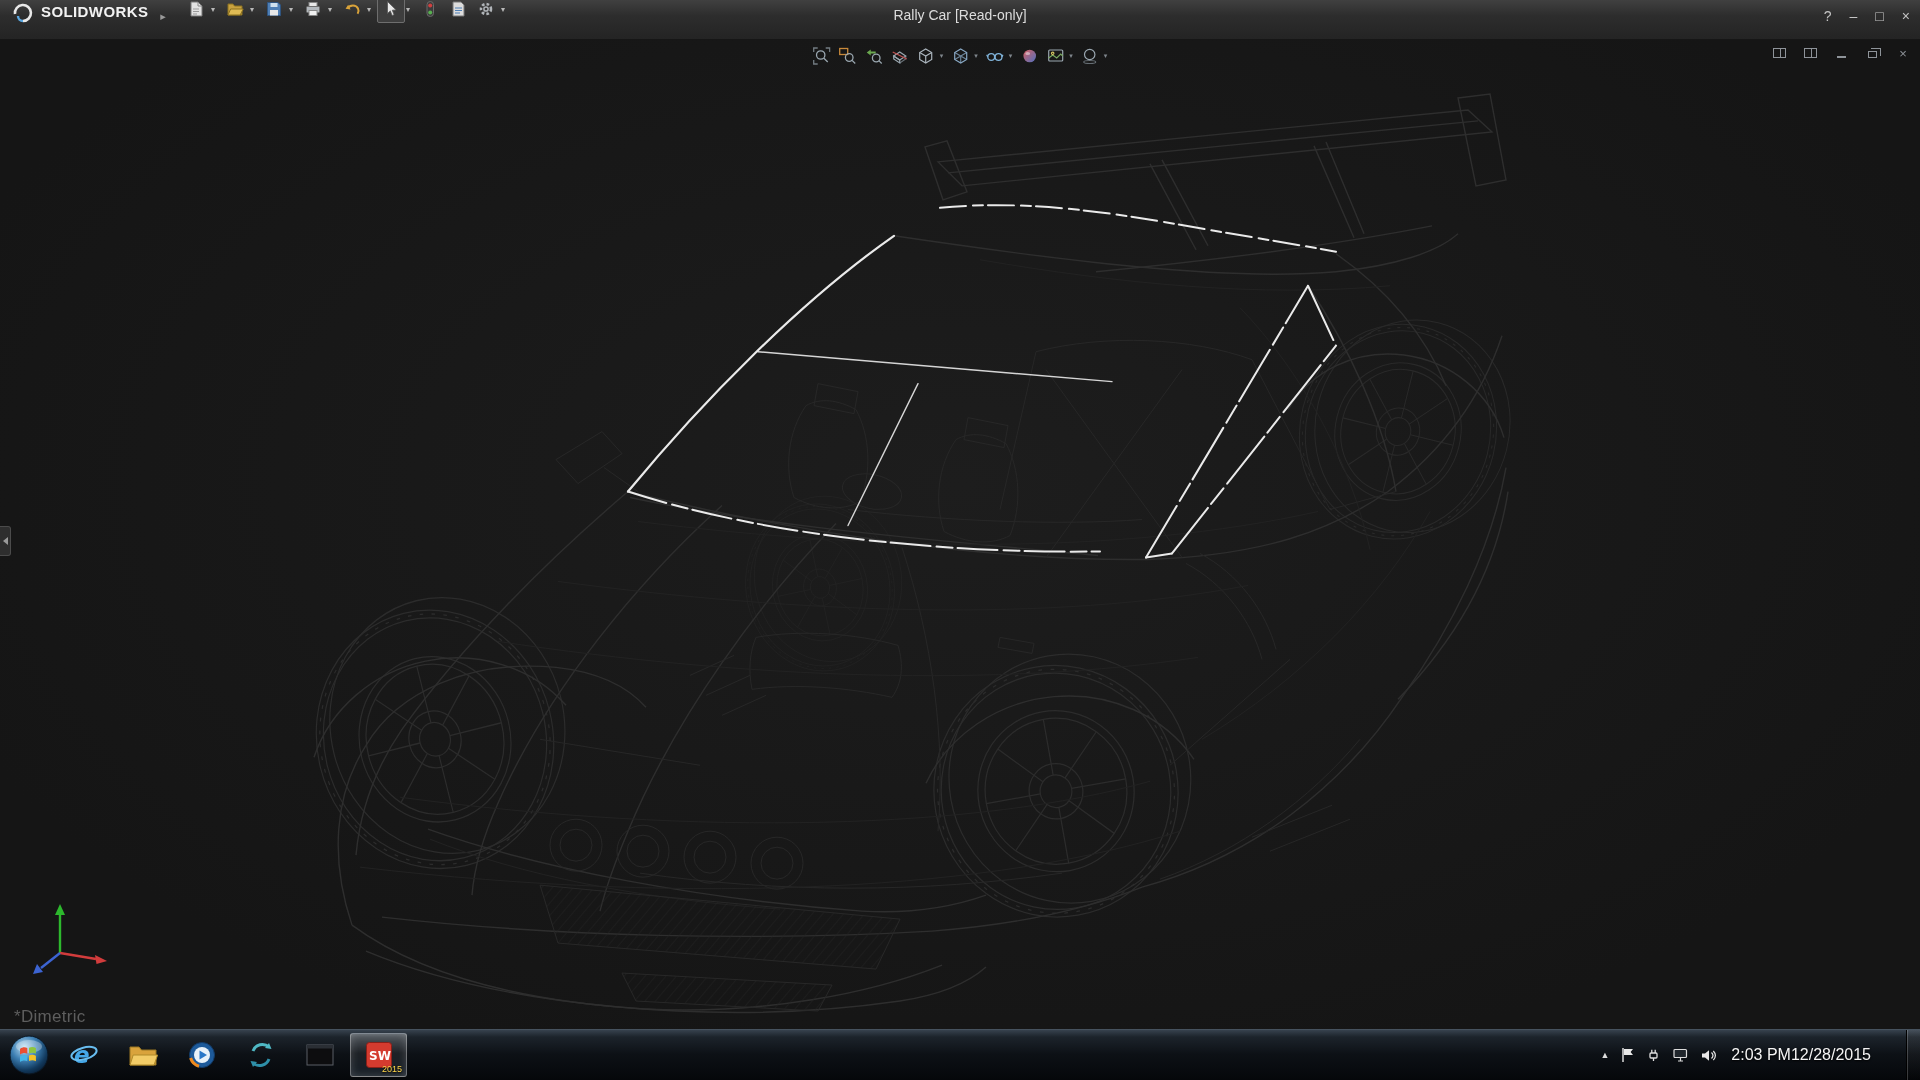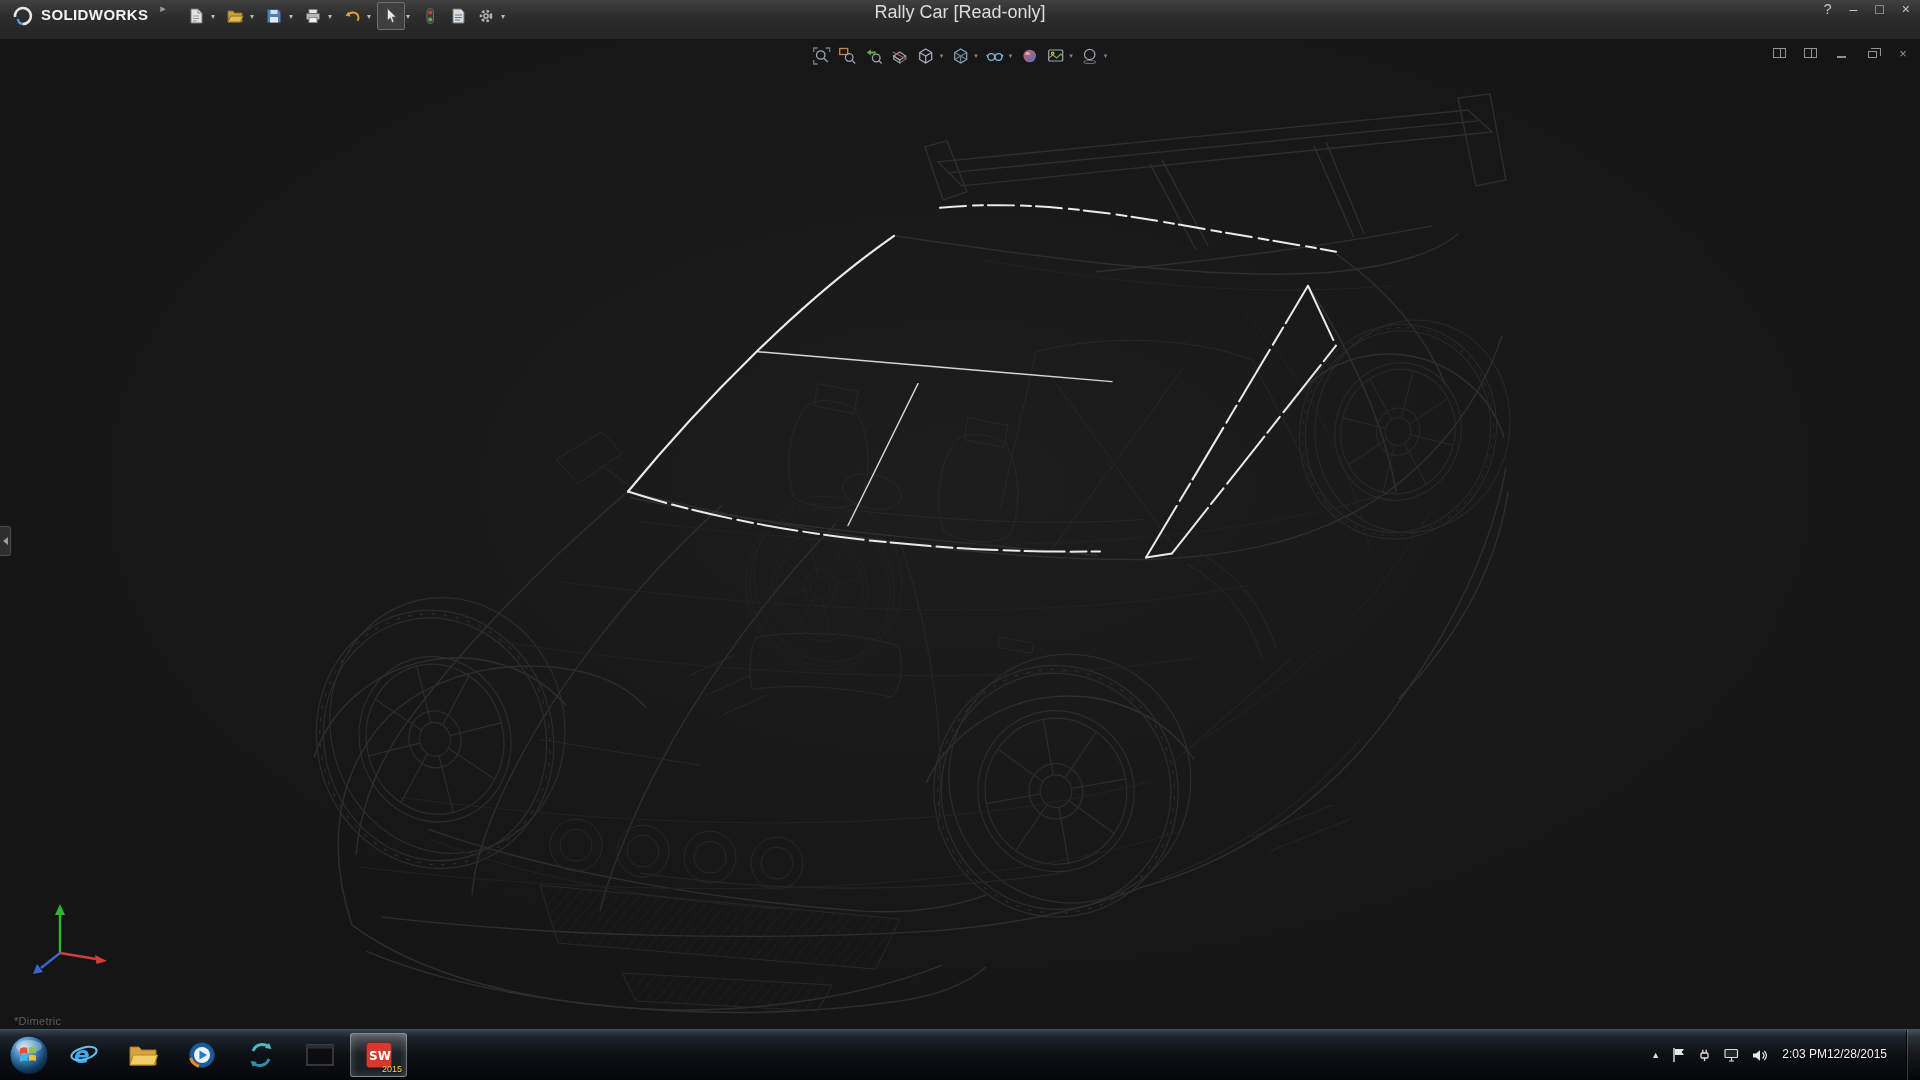--- a/index.html
+++ b/index.html
@@ -3,31 +3,31 @@
 <meta charset="utf-8">
 <style>
   *{margin:0;padding:0;box-sizing:border-box}
   html,body{width:1920px;height:1080px;overflow:hidden;background:#000;
     font-family:"Liberation Sans",sans-serif;-webkit-font-smoothing:antialiased}
   #screen{position:relative;width:1920px;height:1080px;background:#191919}
 
   
   #titlebar{position:absolute;top:0;left:0;right:0;height:40px;
     background:linear-gradient(#404040,#2d2d2d 40%,#242424);
-    border-bottom:1px solid #161616;display:flex;align-items:flex-start;padding:2px 10px;z-index:30}
+    border-bottom:1px solid #161616;display:flex;align-items:flex-end;padding:16px 10px;z-index:30}
   .logo{display:flex;align-items:center;gap:7px;margin-right:12px}
   .logo-text{color:#f2f2f2;font-weight:bold;font-size:15px;letter-spacing:.4px}
   .flyout{color:#9a9a9a;font-size:11px;margin-right:16px}
   .qtools{display:flex;align-items:center}
   .qtool{width:28px;height:28px;border:1px solid transparent;background:transparent;
     display:flex;align-items:center;justify-content:center;border-radius:2px}
   .qtool.selected{border:1px solid #6e6e6e;background:#3e3e3e}
   .caret{color:#b8b8b8;font-size:8px;margin:0 6px 0 1px}
   #win-title{position:absolute;left:50%;transform:translateX(-50%);
-    color:#dcdcdc;font-size:18px;white-space:nowrap}
+    color:#dcdcdc;font-size:14px;white-space:nowrap}
   .win-controls{margin-left:auto;display:flex;gap:18px;align-items:center;color:#c4c4c4;font-size:14px}
   .win-controls button{background:none;border:none;color:#c4c4c4;font-size:14px;line-height:1;cursor:default}
 
   
   #viewport{position:absolute;top:40px;left:0;right:0;bottom:51px;
     background:radial-gradient(ellipse at 50% 45%,#1d1d1d,#151515 80%);overflow:hidden}
   #car-svg{position:absolute;left:0;top:0;width:100%;height:100%}
 
   #headsup{position:absolute;top:4px;left:50%;transform:translateX(-50%);
     display:flex;align-items:center;gap:2px;z-index:10}
@@ -37,21 +37,21 @@
 
   #mdi{position:absolute;top:5px;right:8px;display:flex;gap:13px;align-items:center;z-index:10;color:#8e9399}
   .mdi-btn{background:none;border:none;display:flex;align-items:center;justify-content:center;
     width:18px;height:16px;color:#8e9399;font-size:13px;line-height:1;cursor:default}
   .pane-ico{width:13px;height:10px;border:1px solid #8e9399;position:relative}
   .pane-ico::after{content:"";position:absolute;top:0;bottom:0;left:55%;border-left:1px solid #8e9399}
   .min-bar{width:9px;height:2px;background:#8e9399;align-self:flex-end;margin-bottom:3px}
   .restore-ico{width:9px;height:7px;border:1px solid #8e9399;position:relative;margin-top:3px}
   .restore-ico::before{content:"";position:absolute;left:2px;top:-4px;width:9px;height:7px;border:1px solid #8e9399;border-bottom:none;border-left:none}
 
-  #view-label{position:absolute;left:14px;bottom:2px;color:#5e5e5e;font-size:11px;letter-spacing:.3px}
+  #view-label{position:absolute;left:14px;bottom:2px;color:#5e5e5e;font-size:17px;letter-spacing:.3px}
   #triad{position:absolute;left:16px;bottom:42px}
   #panel-tab{position:absolute;left:0;top:486px;width:11px;height:30px;background:#2e2e2e;
     border:1px solid #4b4b4b;border-left:none;border-radius:0 3px 3px 0;
     display:flex;align-items:center;justify-content:center}
   .tri-left{width:0;height:0;border-right:5px solid #9a9a9a;border-top:4px solid transparent;border-bottom:4px solid transparent}
 
   
   #taskbar{position:absolute;left:0;right:0;bottom:0;height:51px;
     background:linear-gradient(180deg,#37424e 0%,#1c232b 14%,#0d1116 48%,#05070a 100%);
     border-top:1px solid #46525e;display:flex;align-items:center;padding-left:4px;z-index:40}
@@ -59,21 +59,21 @@
     display:flex;align-items:center;justify-content:center}
   .task-btn{width:57px;height:44px;margin:0 1px;border-radius:3px;border:1px solid transparent;
     background:transparent;display:flex;align-items:center;justify-content:center;position:relative}
   .task-btn.active{background:linear-gradient(rgba(255,255,255,.24),rgba(255,255,255,.07) 45%,rgba(130,170,210,.14));
     border:1px solid rgba(255,255,255,.38);box-shadow:inset 0 0 8px rgba(255,255,255,.2)}
   .sw-badge{position:absolute;right:4px;bottom:2px;color:#ffd64a;font-size:9px;font-weight:normal;
     text-shadow:0 1px 2px #000}
   #tray{margin-left:auto;display:flex;align-items:center;gap:11px;color:#e8e8e8;padding-right:0}
   .tray-btn{background:none;border:none;color:#e8e8e8;display:flex;align-items:center;justify-content:center;cursor:default}
   #chevron{font-size:9px;color:#ddd}
-  #clock{text-align:left;font-size:12px;line-height:1.3;color:#f4f4f4;margin:0 8px 0 4px;
+  #clock{text-align:left;font-size:16px;line-height:1.3;color:#f4f4f4;margin:0 24px 0 4px;
     text-shadow:0 1px 2px #000}
   #show-desktop{width:14px;height:51px;border:none;border-left:1px solid #000;
     box-shadow:inset 1px 0 0 rgba(255,255,255,.2);
     background:linear-gradient(rgba(255,255,255,.08),rgba(0,0,0,.25))}
 </style>
 </head>
 <body>
 
 <div id="screen">
 

